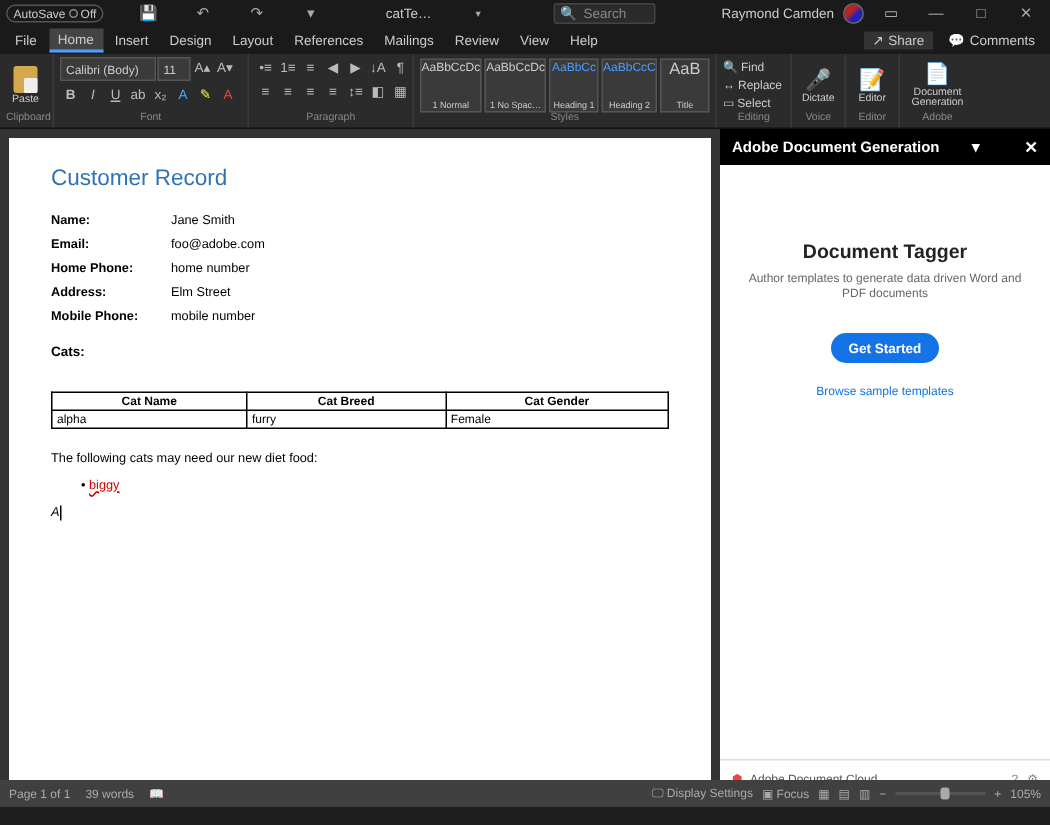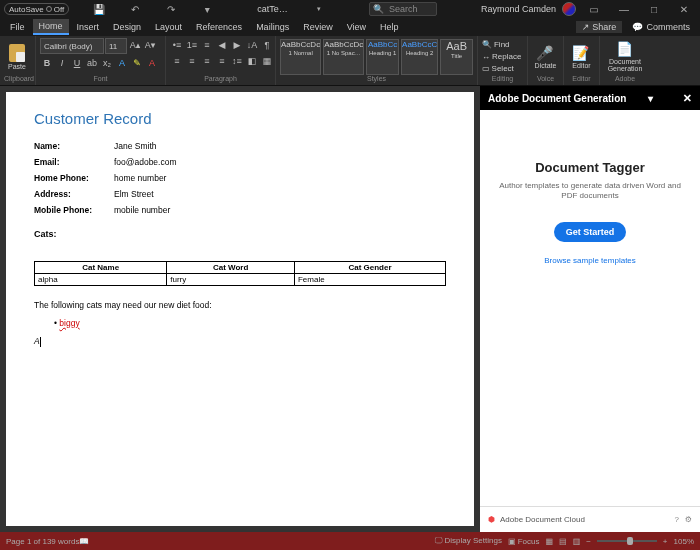--- a/index.html
+++ b/index.html
@@ -22,21 +22,21 @@
 .ribbon{height:50px;background:#2b2b2b;display:flex;border-bottom:1px solid #111}
 .ribbon-group{border-right:1px solid #3a3a3a;padding:2px 4px;display:flex;flex-direction:column}
 .ribbon-label{font-size:7px;color:#888;text-align:center;height:8px;line-height:8px}
 .rg-content{flex:1;display:flex;align-items:center;gap:2px}
 .paste-btn{width:26px;height:36px;display:flex;flex-direction:column;align-items:center;justify-content:center;gap:1px;font-size:7px}
 .paste-icon{width:16px;height:18px;background:#d4a94e;border-radius:2px;position:relative}
 .paste-icon::after{content:"";position:absolute;bottom:0;right:0;width:9px;height:10px;background:#eee;border-radius:1px}
 .font-box{height:16px;background:#3a3a3a;border:1px solid #555;font-size:8px;display:flex;align-items:center;padding:0 3px;color:#ccc}
 .font-row{display:flex;gap:1px}
 .mini-btn{width:14px;height:14px;background:#2b2b2b;display:flex;align-items:center;justify-content:center;font-size:9px;color:#bbb}
-.style-box{width:54px;height:36px;background:#3a3a3a;border:1px solid #555;display:flex;flex-direction:column;align-items:center;justify-content:flex-start;font-size:6px;color:#ccc;gap:1px}
+.style-box{width:54px;height:36px;background:#3a3a3a;border:1px solid #555;display:flex;flex-direction:column;align-items:center;justify-content:space-between;font-size:6px;color:#ccc;gap:1px}
 .style-box .preview{font-size:8px}
 .style-box.heading .preview{color:#4a9eff}
 .style-box.title .preview{font-size:11px}
 .find-row{display:flex;align-items:center;gap:2px;font-size:8px;color:#ccc;height:12px}
 .big-btn{width:32px;display:flex;flex-direction:column;align-items:center;justify-content:center;gap:1px;font-size:7px;color:#ccc}
 .big-btn .icn{font-size:14px}
 .main{display:flex;height:446px}
 .doc-area{flex:1;background:#333;padding:6px;overflow:hidden}
 .page{background:#fff;color:#000;width:100%;height:100%;padding:18px 28px;font-family:Calibri,Arial,sans-serif;font-size:9px;position:relative}
 .page h1{color:#2e74b5;font-size:15px;font-weight:400;margin-bottom:14px}
@@ -55,21 +55,21 @@
 .sidepanel{width:220px;background:#2b2b2b;display:flex;flex-direction:column}
 .sp-header{height:24px;background:#000000;display:flex;align-items:center;padding:0 8px;font-size:10px;color:#fff;font-weight:600}
 .sp-header .x{margin-left:auto;font-size:11px}
 .sp-body{flex:1;background:#fff;color:#333;display:flex;flex-direction:column;align-items:center;padding:50px 14px 0;text-align:center}
 .sp-title{font-size:13px;font-weight:600;color:#222;margin-bottom:6px}
 .sp-sub{font-size:8px;color:#666;line-height:1.3;margin-bottom:20px}
 .get-started{background:#1473e6;color:#fff;border:none;border-radius:12px;padding:5px 12px;font-size:9px;font-weight:600}
 .sp-link{color:#1473e6;font-size:8px;margin-top:14px}
 .sp-footer{height:26px;background:#fff;border-top:1px solid #ddd;display:flex;align-items:center;padding:0 8px;font-size:8px;color:#555;gap:5px}
 .sp-footer .right{margin-left:auto;display:flex;gap:6px;color:#888}
-.statusbar{height:18px;background:#7f1d1d;display:flex;align-items:center;padding:0 6px;font-size:8px;color:#aaa;gap:0;position:absolute;bottom:0;left:0;right:0}
+.statusbar{height:18px;background:#404040;display:flex;align-items:center;padding:0 6px;font-size:8px;color:#aaa;gap:10px;position:absolute;bottom:12px;left:0;right:0}
 .statusbar .right{margin-left:auto;display:flex;align-items:center;gap:6px}
 .zoom-slider{width:60px;height:2px;background:#555;position:relative}
 .zoom-slider::after{content:"";position:absolute;left:50%;top:-3px;width:6px;height:8px;background:#aaa;border-radius:2px}
 .caret{font-size:7px;margin-left:1px}
 </style>
 </head>
 <body>
 
 <div class="titlebar">
   <div class="autosave-pill">
@@ -273,21 +273,21 @@
         </div>
       <div class="field-row">
           <div class="field-label">Mobile Phone:</div>
           <div class="field-val">mobile number</div>
         </div>
       <div class="cats-head">Cats:</div>
       <table>
         <tbody>
             <tr>
               <th>Cat Name</th>
-              <th>Cat Word</th>
+              <th>Cat Breed</th>
               <th>Cat Gender</th>
             </tr>
         <tr>
               <td>alpha</td>
               <td>furry</td>
               <td>Female</td>
             </tr>
       </tbody>
         </table>
       <div class="note">The following cats may need our new diet food:</div>

